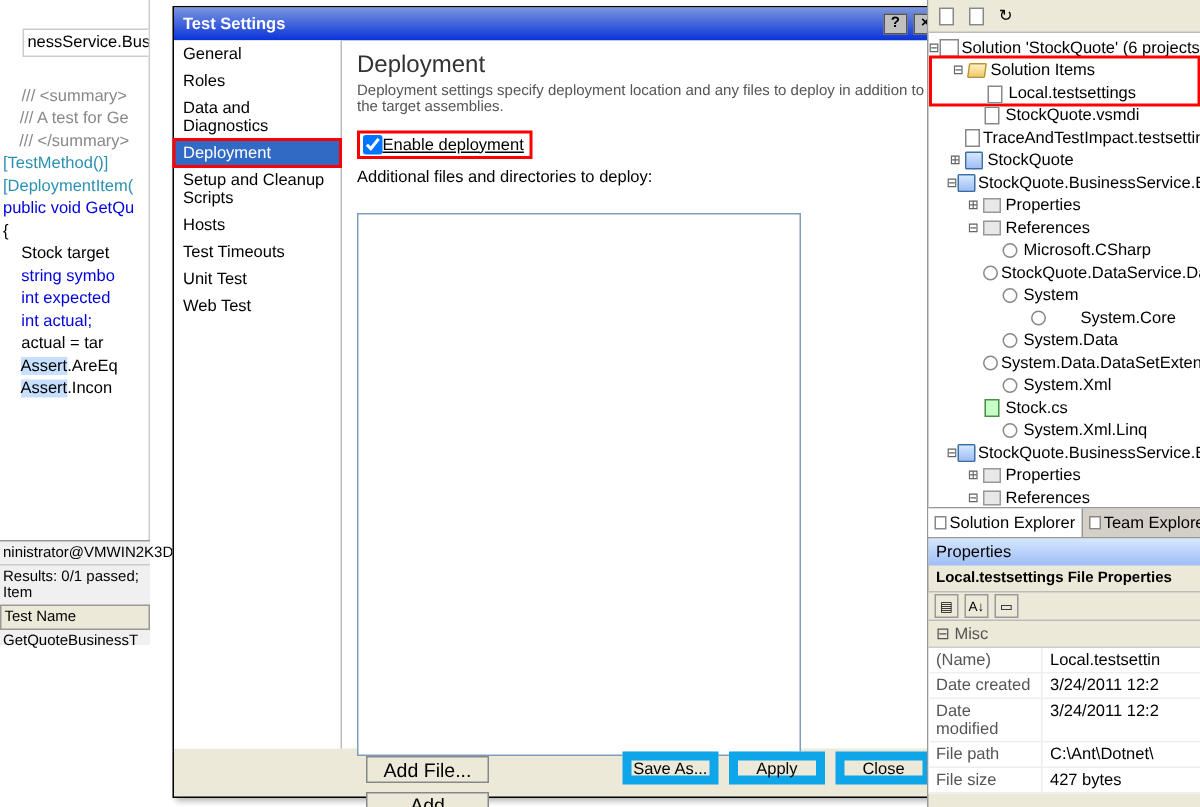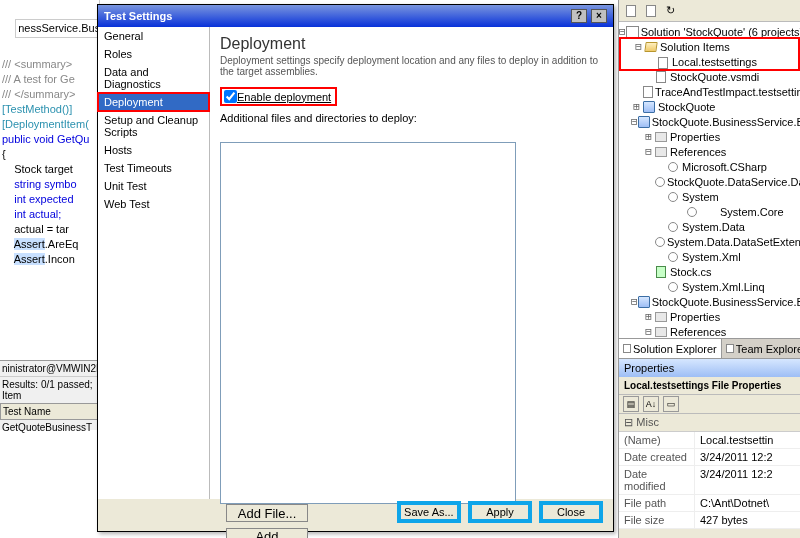--- a/index.html
+++ b/index.html
@@ -1,53 +1,53 @@
 <!DOCTYPE html>
 <html><head>
 <meta charset="utf-8">
 <style>
 * { box-sizing: border-box; margin: 0; padding: 0; font-family: Tahoma, Arial, sans-serif; font-size: 11px; }
 body { width: 800px; height: 538px; background: #fff; position: relative; overflow: hidden; }
 
 
 .editor-bg { position: absolute; left: 0; top: 0; width: 100px; height: 360px; background: #fff; padding: 4px 2px; border-right: 1px solid #ccc; white-space: pre; font-family: Consolas, monospace; font-size: 11px; line-height: 15px; overflow: hidden; }
 .editor-bg .c { display: block; }
-.editor-bg .gray { color: #888; }
+.editor-bg .gray { color: #888; text-align: center; }
 .editor-bg .blue { color: #0000dd; }
 .editor-bg .teal { color: #2b91af; }
 .editor-bg .hl { background: #c8e0ff; }
 
 .results-area { position: absolute; left: 0; top: 360px; width: 100px; height: 70px; border-top: 1px solid #999; background: #f0f0f0; }
 .results-area .admin { font-size: 10px; padding: 2px; }
 .results-area .res { font-size: 10px; padding: 2px; border-top: 1px solid #ccc; }
 .results-area .th { background: #ece9d8; padding: 2px; border: 1px solid #999; font-size: 10px; }
 .results-area .tr { padding: 2px; font-size: 10px; }
 
 
-.dialog { position: absolute; left: 97px; top: 4px; width: 517px; height: 528px; background: #ece9d8; border: 1px solid #000; box-shadow: 2px 2px 4px rgba(0,0,0,0.3); }
+.dialog { position: absolute; left: 115px; top: 4px; width: 517px; height: 528px; background: #ece9d8; border: 1px solid #000; box-shadow: 2px 2px 4px rgba(0,0,0,0.3); }
 .dialog-title { background: linear-gradient(#7a96df,#0831d9); color: #fff; padding: 4px 6px; font-weight: bold; font-size: 11px; display: flex; justify-content: space-between; align-items: center; }
 .dialog-title .ctrls span { display: inline-block; width: 16px; height: 14px; background: #c0c0c0; border: 1px solid #555; text-align: center; line-height: 12px; margin-left: 1px; cursor: pointer; font-family: Arial; font-size: 10px; color: #000; }
 .dialog-body { display: flex; height: 472px; background: #fff; }
 .dialog-sidebar { width: 112px; background: #fff; border-right: 1px solid #bbb; }
 .dialog-sidebar .item { padding: 3px 6px; cursor: pointer; }
 .dialog-sidebar .item.sel { background: #316ac5; color: #fff; }
 .dialog-sidebar .deploy-hl { outline: 2px solid red; outline-offset: -1px; }
 .dialog-main { flex: 1; padding: 8px 10px; position: relative; }
 .dialog-main h2 { font-size: 16px; font-weight: normal; color: #333; margin-bottom: 2px; }
 .dialog-main .sub { color: #555; font-size: 10px; margin-bottom: 10px; }
 .enable-row { display: flex; align-items: center; margin-bottom: 6px; }
 .enable-row label { cursor: pointer; }
 .enable-hl { border: 2px solid red; padding: 1px 4px 1px 2px; display: inline-flex; align-items: center; }
 .deploy-label { margin-bottom: 18px; }
 .deploy-list { width: 296px; height: 362px; background: #fff; border: 1px solid #7f9db9; display: inline-block; vertical-align: top; }
 .deploy-btns { display: inline-block; vertical-align: top; margin-left: 6px; }
 .deploy-btns button { width: 82px; height: 18px; margin-bottom: 6px; display: block; background: #ece9d8; border: 1px solid #888; cursor: pointer; font-size: 13px; }
 .deploy-btns button:disabled { color: #999; }
 .dialog-footer { position: absolute; right: 10px; bottom: 8px; }
-.dialog-footer button { width: 64px; height: 22px; margin-left: 4px; background: #ece9d8; border: 4px solid #0ea5e9; cursor: pointer; font-size: 11px; }
+.dialog-footer button { width: 64px; height: 22px; margin-left: 4px; background: #ece9d8; border: 6px solid #0ea5e9; cursor: pointer; font-size: 11px; }
 
 
 .solexp { position: absolute; left: 618px; top: 0; width: 182px; height: 358px; background: #fff; border-left: 1px solid #999; display: flex; flex-direction: column; }
 .solexp .toolbar { height: 22px; background: #ece9d8; border-bottom: 1px solid #bbb; display: flex; align-items: center; padding: 0 3px; gap: 3px; }
 .solexp .toolbar span { width: 17px; height: 17px; display: inline-flex; align-items: center; justify-content: center; border: 1px solid transparent; }
 .solexp .tree { flex: 1; overflow: auto; padding: 2px 0; font-size: 10px; line-height: 14px; }
 .solexp .tree .nd { white-space: nowrap; display: flex; align-items: center; height: 15px; }
 .solexp .tree .tw { width: 11px; text-align: center; color: #666; font-family: monospace; cursor: pointer; display: inline-block; }
 .solexp .tree .ic { width: 14px; height: 13px; display: inline-flex; align-items: center; justify-content: center; margin-right: 2px; }
 .hl-red { outline: 2px solid red; outline-offset: 0px; }

